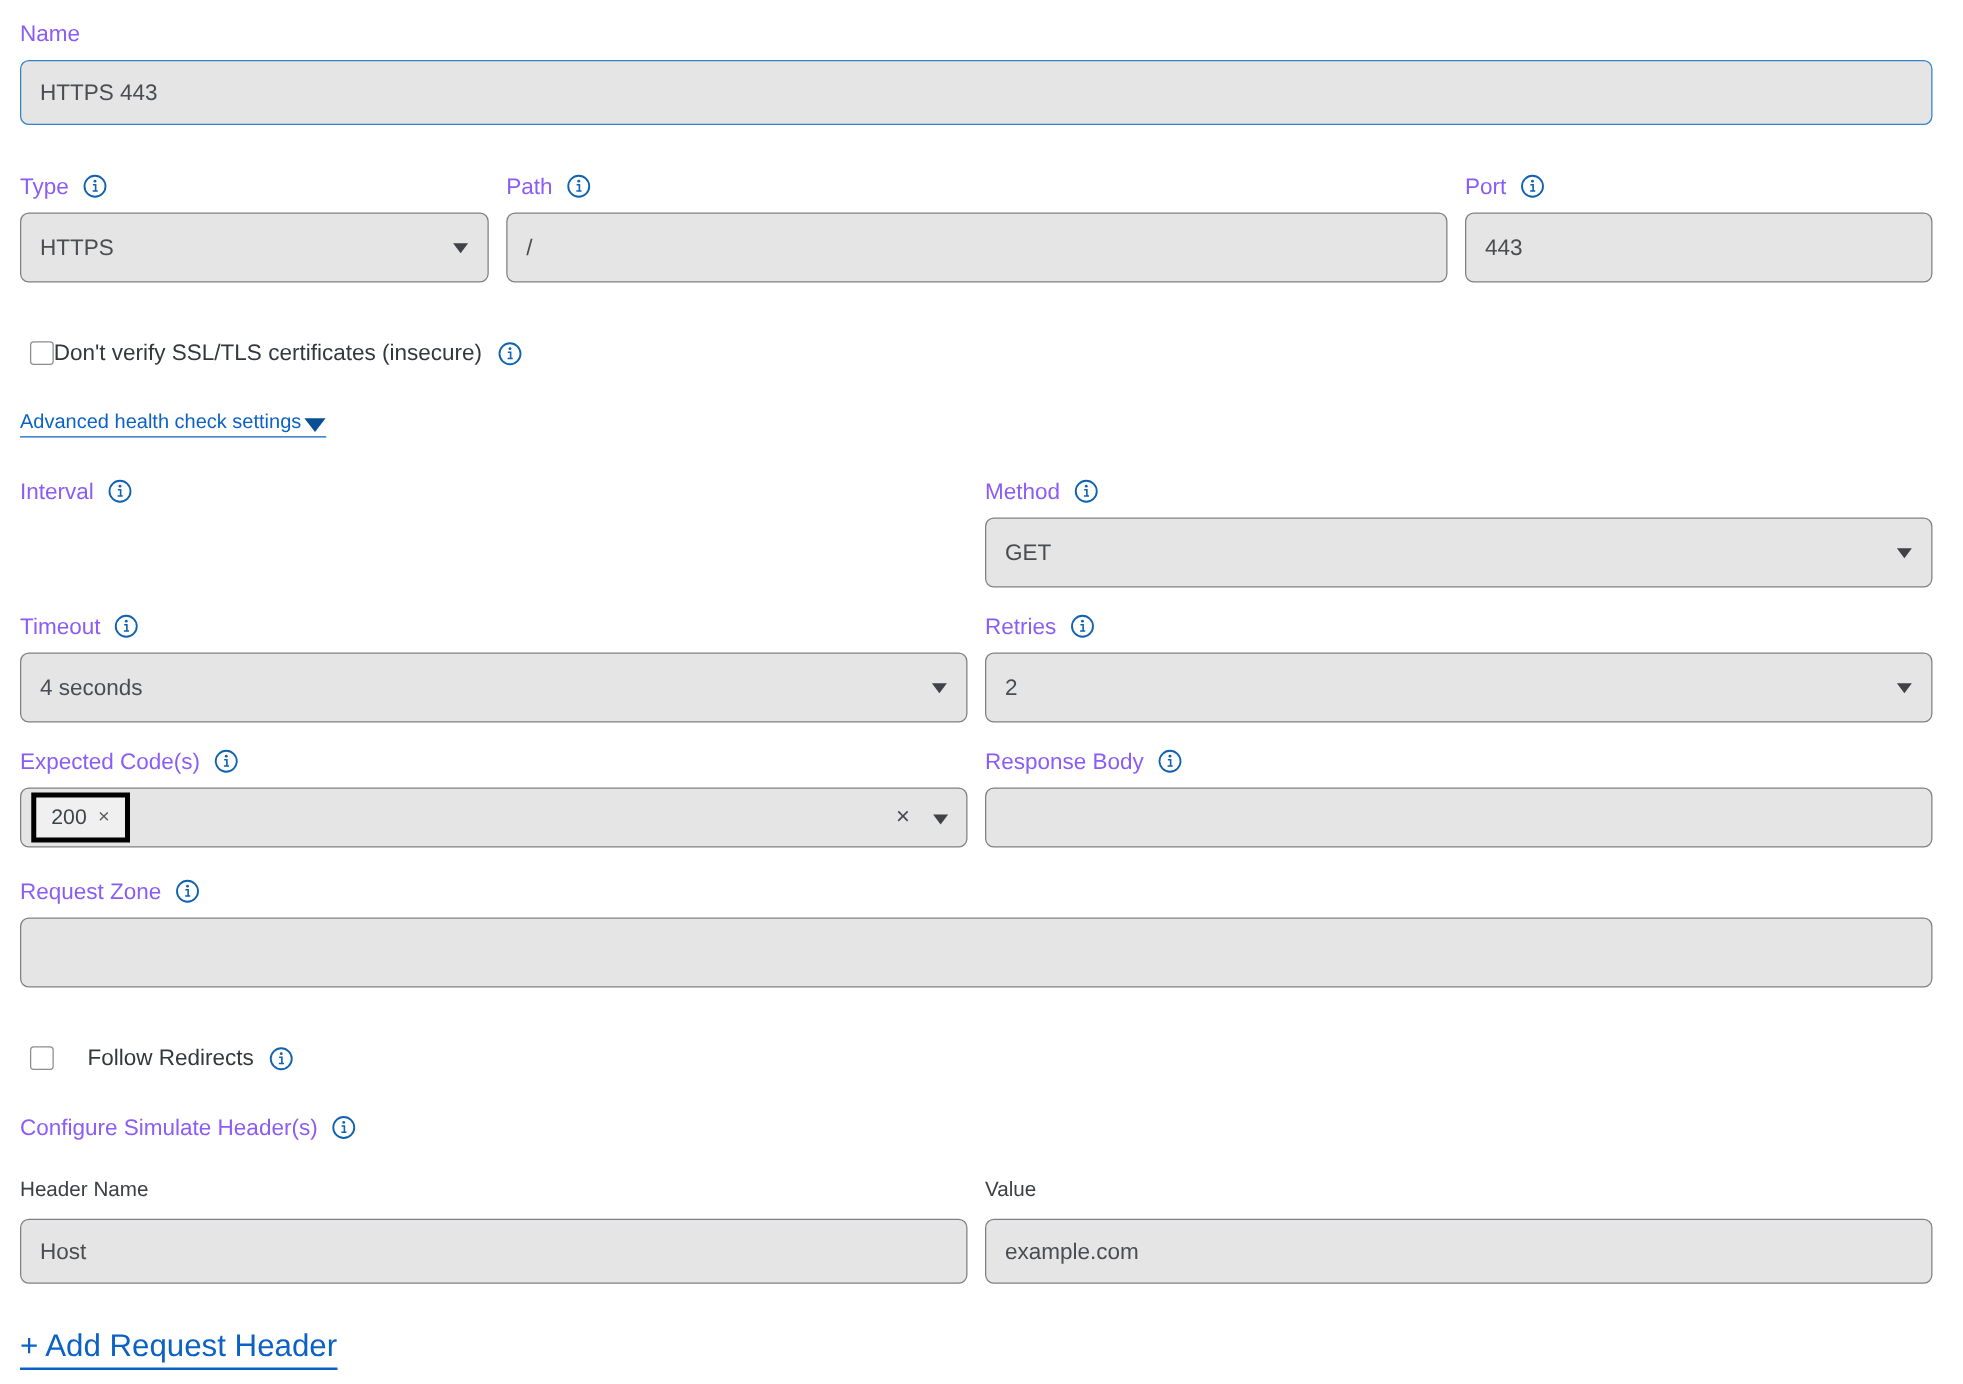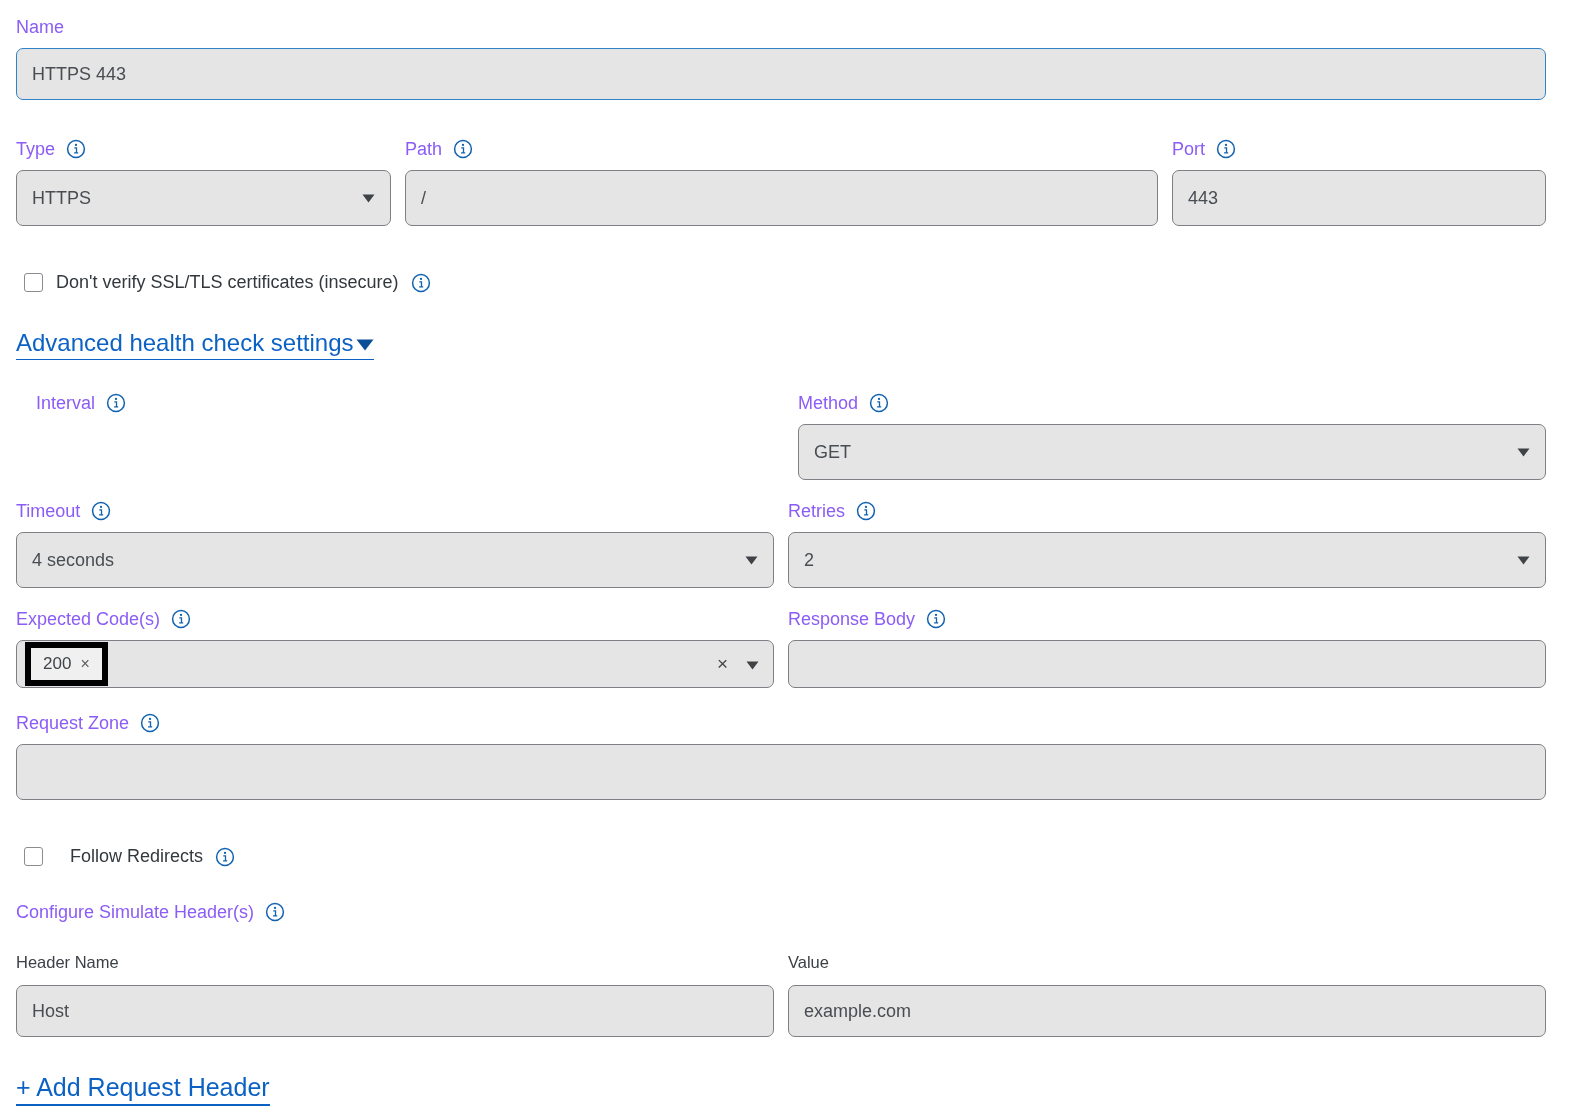--- a/index.html
+++ b/index.html
@@ -46,54 +46,54 @@
     display: flex; align-items: center; justify-content: space-between;
     cursor: pointer;
   }
   .select-box .caret { flex: 0 0 auto; margin-left: 10px; display: inline-flex; }
 
   .multiselect {
     display: flex; align-items: center; padding: 0 14px 0 8px; cursor: pointer;
   }
   .tag {
     display: inline-flex; align-items: center; gap: 9px;
-    background: #f0f0f0; border: 6px solid #000000;
+    background: #f0f0f0; border: 4px solid #000000;
     padding: 6px 12px; font-size: 17px; color: #3f4449;
   }
   .tag .tag-x { color: #5a5e63; font-size: 16px; cursor: pointer; }
   .ms-spacer { flex: 1 1 auto; }
   .ms-clear { color: #44484d; font-size: 19px; margin-right: 18px; cursor: pointer; }
 
   
   .row-top {
     display: grid; grid-template-columns: 375px 1fr 374px; column-gap: 14px;
     margin-top: 38px;
   }
   .grid-2 { display: grid; grid-template-columns: 1fr 1fr; column-gap: 14px; }
   .mt-20 { margin-top: 20px; }
   .mt-24 { margin-top: 24px; }
   .mt-28 { margin-top: 28px; }
-  .mt-32 { margin-top: 32px; margin-left: 20px; }
+  .mt-32 { margin-top: 32px; }
   .mt-34 { margin-top: 34px; }
 
   
   .checkbox-row { display: flex; align-items: center; margin-top: 46px; padding-left: 8px; }
   .checkbox {
     width: 19px; height: 19px; flex: 0 0 auto;
     border: 1.7px solid #898c90; border-radius: 3px; background: #fff;
     cursor: pointer;
   }
-  .checkbox-row .cb-label { font-size: 18px; color: #33383d; margin-left: 13px; }
+  .checkbox-row .cb-label { font-size: 18px; color: #33383d; }
   .checkbox-row .cb-label.wide-gap { margin-left: 27px; }
   .checkbox-row .info-icon { margin-left: 12px; }
 
   
   .advanced-link-row { margin-top: 36px; display: flex; align-items: center; }
   .advanced-link {
-    font-size: 24px; color: #0c62c4; text-decoration: none;
+    font-size: 16px; color: #0c62c4; text-decoration: none;
     border-bottom: 1.6px solid #0c62c4; padding-bottom: 2px;
     cursor: pointer; display: inline-flex; align-items: center;
   }
   .advanced-link .link-caret { margin-left: 2px; margin-top: 3px; display: inline-flex; }
 
   .add-link-row { margin-top: 36px; }
   .add-link {
     font-size: 25px; color: #0c62c4; text-decoration: none;
     border-bottom: 2px solid #0c62c4; padding-bottom: 3px; cursor: pointer;
   }

